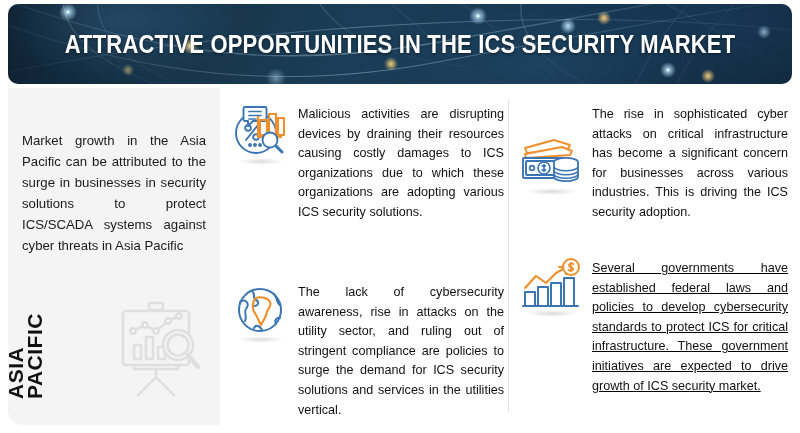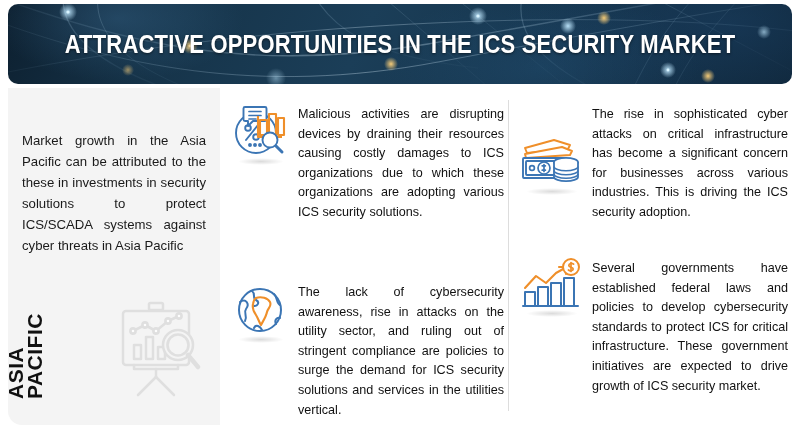--- a/index.html
+++ b/index.html
@@ -136,21 +136,21 @@
 
   .cell {
     position: absolute;
     display: flex;
     align-items: flex-start;
     gap: 8px;
   }
   .cell-tl { left: 10px;  top: 14px;  width: 272px; }
   .cell-tr { left: 298px; top: 14px;  width: 268px; align-items: center; }
   .cell-bl { left: 10px;  top: 192px; width: 272px; }
-  .cell-br { left: 298px; top: 168px; width: 268px; }
+  .cell-br { left: 298px; top: 168px; width: 268px; text-decoration: underline; }
 
   .cell-icon {
     flex: 0 0 auto;
     width: 58px;
     height: 58px;
     position: relative;
   }
   .cell-icon.wide { width: 64px; height: 56px; }
 
   .icon-shadow {
@@ -229,21 +229,21 @@
       <circle cx="700" cy="72" r="7" fill="url(#glowO)"></circle>
       <circle cx="268" cy="74" r="10" fill="url(#glowC)" opacity="0.5"></circle>
       <circle cx="756" cy="28" r="7" fill="url(#glowC)" opacity="0.7"></circle>
       <circle cx="120" cy="66" r="6" fill="url(#glowO)" opacity="0.6"></circle>
     </svg>
     <div class="banner-title">ATTRACTIVE OPPORTUNITIES IN THE ICS SECURITY MARKET</div>
   </div>
 
   <div class="left-panel">
     <div class="left-text">
-      <span>Market growth in the Asia Pacific can be attributed to the these in investments in security solutions to protect ICS/SCADA systems against cyber threats in Asia Pacific</span>
+      <span>Market growth in the Asia Pacific can be attributed to the surge in businesses in security solutions to protect ICS/SCADA systems against cyber threats in Asia Pacific</span>
     </div>
 
     <div class="region-block">
       <div class="region-label">
         <span>ASIA
 PACIFIC</span>
       </div>
 
       <svg class="region-icon" viewBox="0 0 104 104">
         <g fill="none" stroke="#dcdcdc" stroke-width="2.6" stroke-linecap="round" stroke-linejoin="round">

